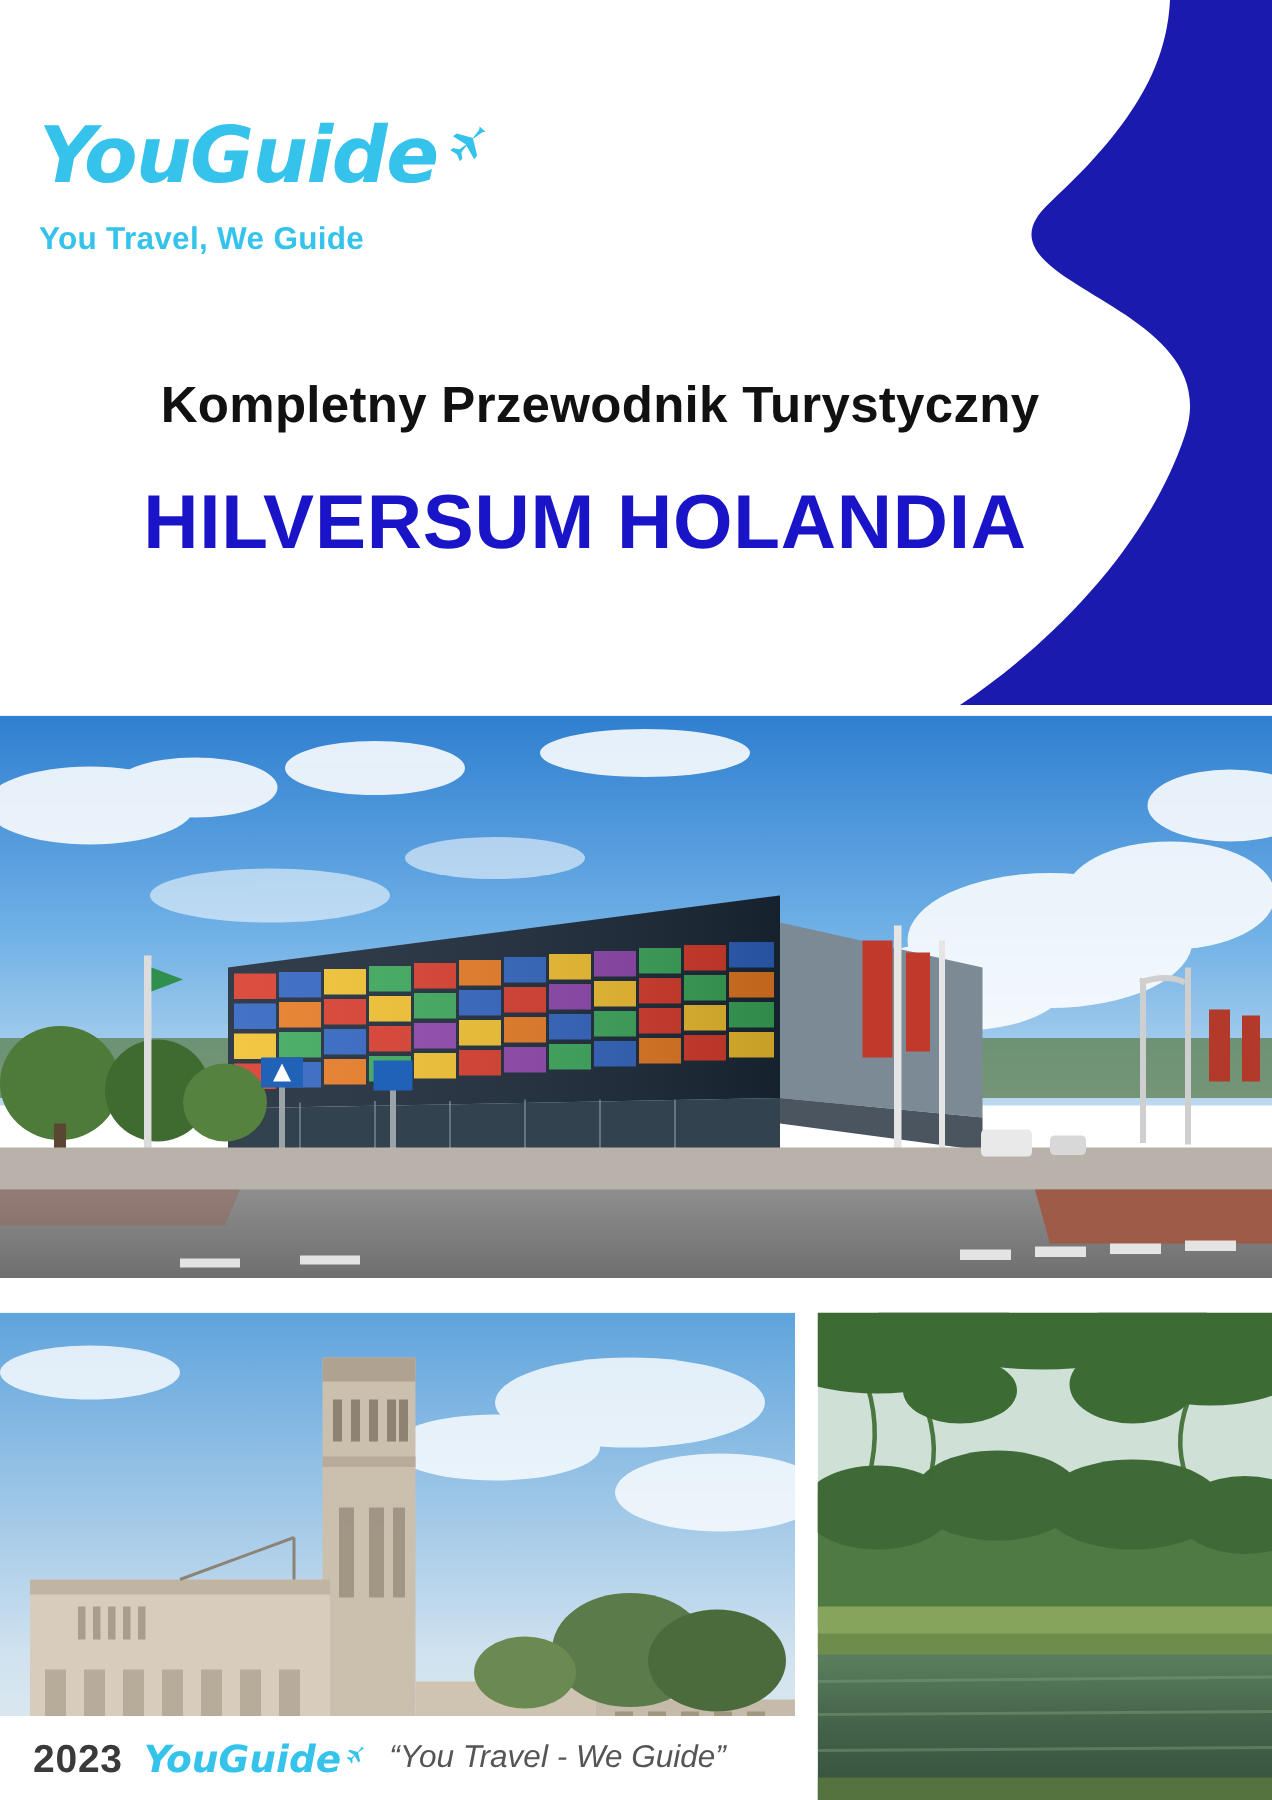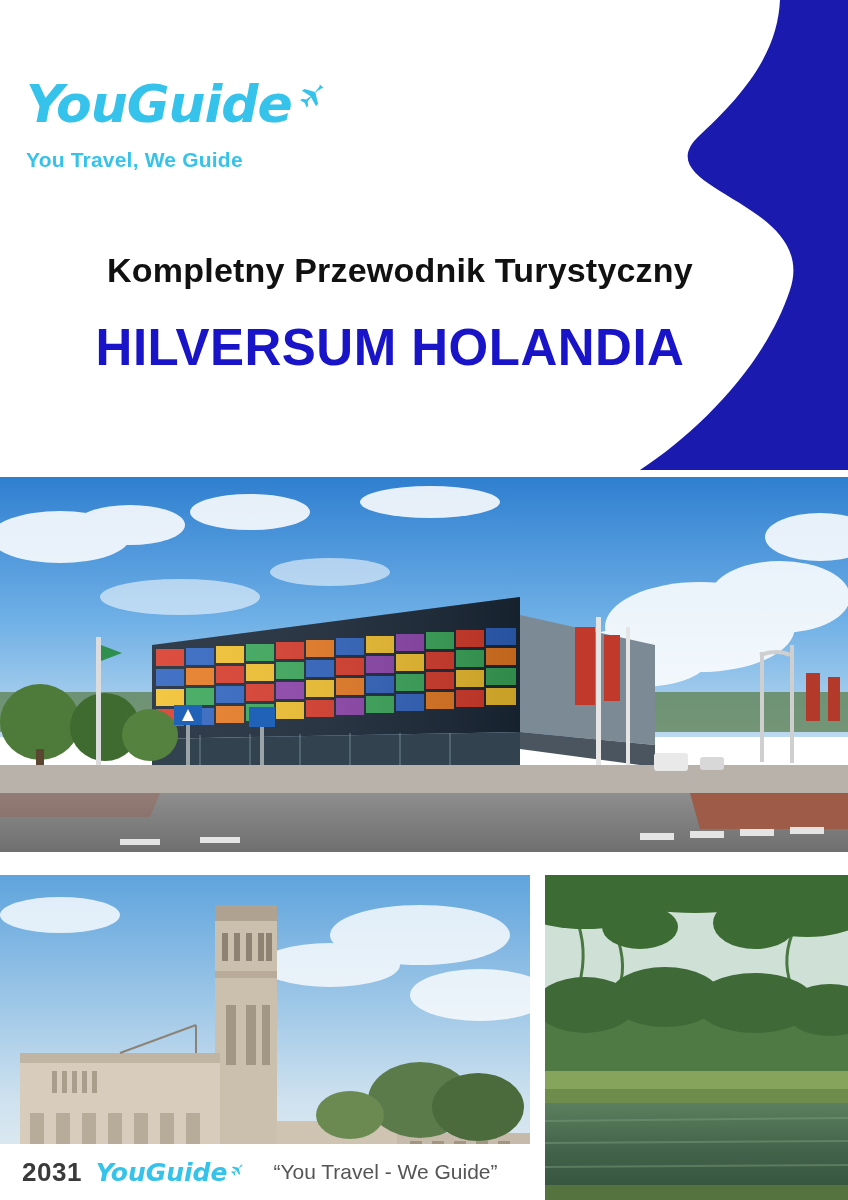--- a/index.html
+++ b/index.html
@@ -147,22 +147,23 @@
     font-size: 25px;
     color: #35c3ec;
     line-height: 1;
     white-space: nowrap;
   }
   .footer-plane {
     margin-left: 1px;
     color: #35c3ec;
   }
   .footer-slogan {
-    margin-left: 28px;
-    font-family: "Liberation Sans", sans-serif;
+    margin-left: 14px;
+    font-family: "Liberation Sans", sans-serif;
+    font-style: italic;
     font-size: 21px;
     color: #555555;
     white-space: nowrap;
   }
 
   svg { display: block; }
 </style>
 </head>
 <body>
 
@@ -461,21 +462,21 @@
       <path d="M30,40 q14,34 4,70"></path>
       <path d="M66,46 q18,40 8,66"></path>
       <path d="M250,52 q-14,30 -4,58"></path>
     </g>
 
     <rect x="0" y="310" width="303" height="15" fill="#55733f"></rect>
   </svg>
 </div>
 
 <div class="footer">
-  <span class="footer-year">2031</span>
+  <span class="footer-year">2023</span>
   <span class="footer-logo">YouGuide</span>
   <span class="footer-plane">
     <svg width="17" height="17" viewBox="0 0 24 24" fill="#35c3ec">
       <path d="M21.3 3.1c-.5-.5-1.4-.5-2.2.1l-3.6 2.6-8.1-2.3-1.8 1.3 6.2 3.9-3.2 2.3-2.9-.6-1.3 1 3.1 1.9 1.4 3.3 1.1-1.2-.4-3 2.4-3.1 3.6 6.4 1.4-1.8-2-8.2 2.7-3.6c.6-.8.6-1.7.1-2.2z"></path>
     </svg>
   </span>
   <span class="footer-slogan">“You Travel - We Guide”</span>
 </div>
 
 </body></html>

